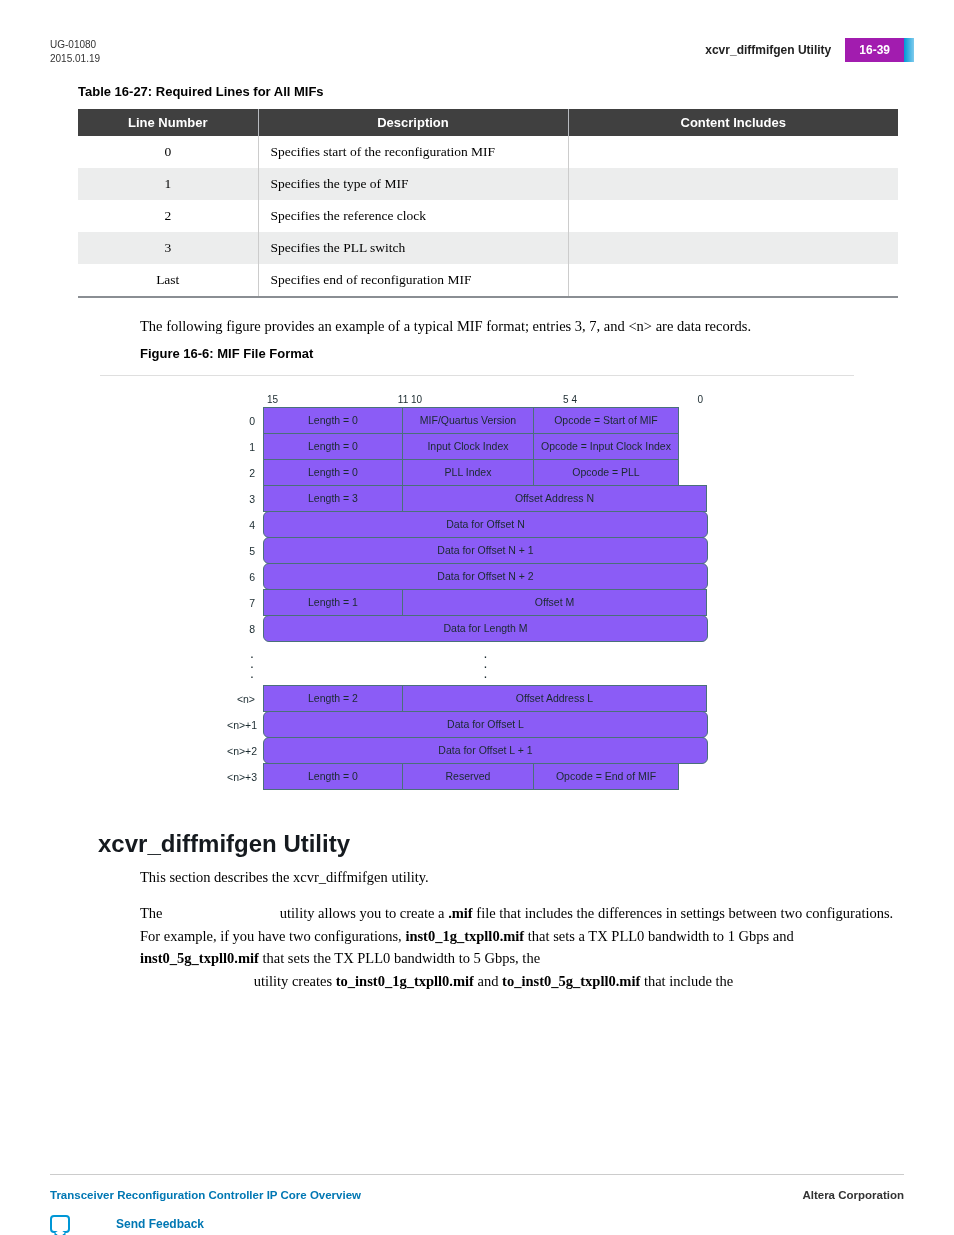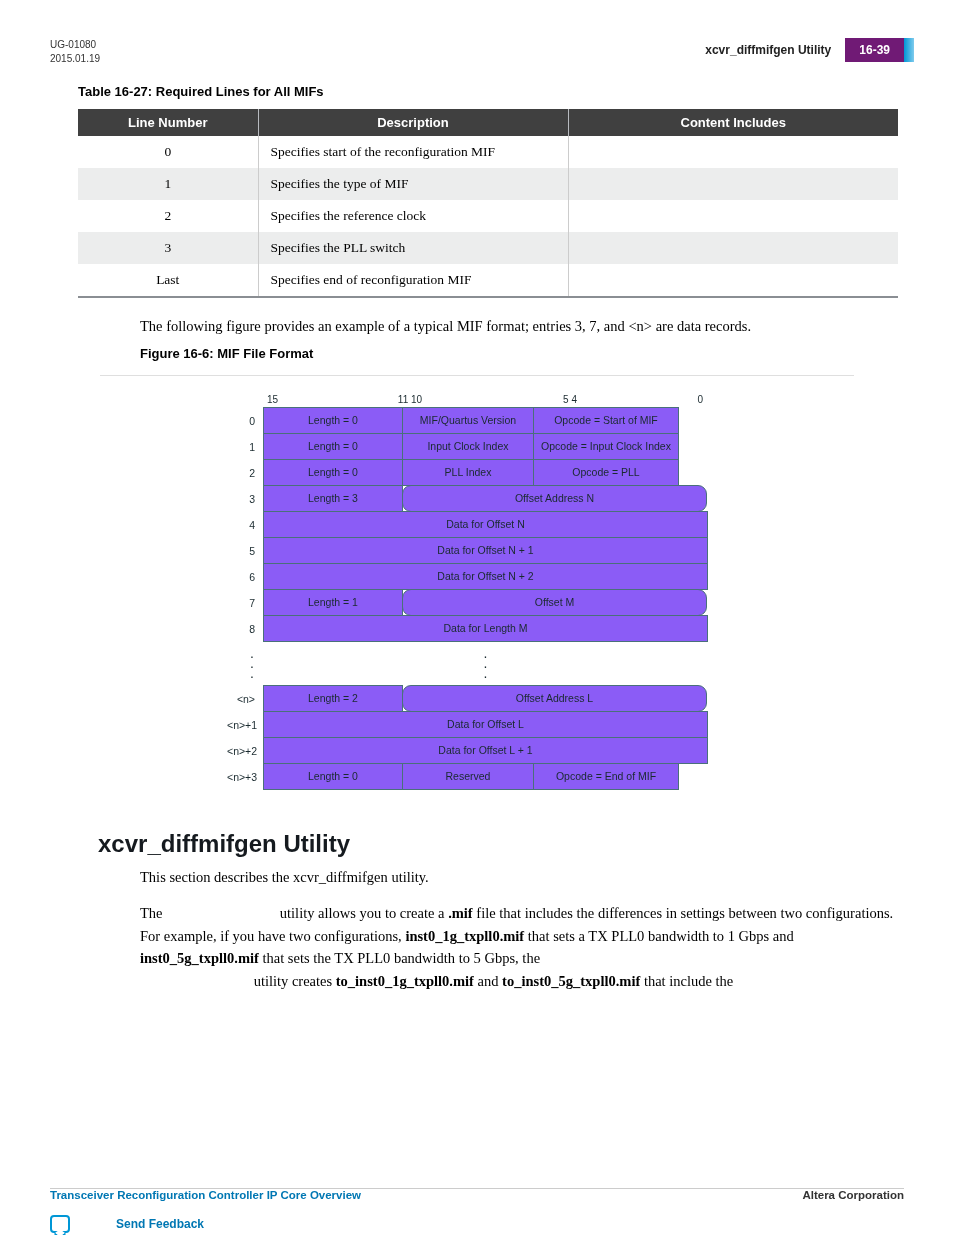--- a/index.html
+++ b/index.html
@@ -10,21 +10,21 @@
     color: #000;
     width: 954px;
     height: 1235px;
     position: relative;
     padding: 38px 50px 30px 50px;
   }
   .header { display: flex; justify-content: space-between; align-items: flex-start; margin-bottom: 18px; }
   .hdr-left { font-size: 10px; line-height: 1.4; font-family: 'Helvetica Neue', Arial, sans-serif; color: #333; }
   .hdr-right { display: flex; align-items: stretch; }
   .hdr-title { font-family: 'Helvetica Neue', Arial, sans-serif; font-weight: bold; font-size: 12px; padding: 5px 14px; color: #222; }
-  .hdr-page { font-family: 'Helvetica Neue', Arial, sans-serif; font-weight: bold; font-size: 12px; background: #701a75; color: #fff; padding: 5px 14px; position: relative; }
+  .hdr-page { font-family: 'Helvetica Neue', Arial, sans-serif; font-weight: bold; font-size: 12px; background: #a21caf; color: #fff; padding: 5px 14px; position: relative; }
   .hdr-page::after { content:''; position:absolute; right:-10px; top:0; width:10px; height:100%; background:linear-gradient(to right,#0097d6,#7fcbed); }
   .table-caption { font-family: 'Helvetica Neue', Arial, sans-serif; font-weight: bold; font-size: 13px; margin: 0 0 10px 28px; }
   table.main { border-collapse: collapse; width: 820px; margin: 0 0 18px 28px; font-family: Georgia, serif; font-size: 13.5px; }
   table.main th { background:#404040; color:#fff; font-family:'Helvetica Neue',Arial,sans-serif; font-weight:bold; font-size:13px; padding:6px 8px; text-align:center; border-right:1px solid #b8bbc0; }
   table.main th:last-child { border-right:none; }
   table.main td { padding:8px 12px; border-right:1px solid #ccc; vertical-align:top; }
   table.main td:last-child { border-right:none; }
   table.main tr.odd { background:#eceded; }
   table.main tr.even { background:#fff; }
   table.main { border-bottom:2px solid #8a8e93; }
@@ -43,32 +43,32 @@
   .bit-1110 { width:26px; text-align:center; }
   .bit-mid { width:134px; }
   .bit-54 { width:26px; text-align:center; }
   .bit-0 { width:124px; text-align:right; padding-right:4px;}
   .mif-row { display:flex; align-items:stretch; }
   .mif-rn { width:36px; text-align:right; padding-right:8px; font-size:10.5px; line-height:26px; }
   .cell { background:#8b5cf6; border:1px solid #698; border-color:#4a707a; display:flex; align-items:center; justify-content:center; height:27px; margin-top:-1px; font-size:10.5px; }
   .w-len { width:140px; }
   .w-mid { width:132px; margin-left:-1px; }
   .w-op  { width:146px; margin-left:-1px; }
-  .w-span23 { width:305px; margin-left:-1px;border-radius:9px; }
-  .w-full { width:445px; }
+  .w-span23 { width:305px; margin-left:-1px; }
+  .w-full { width:445px;border-radius:6px; }
   .dots-row { display:flex; }
   .dots-left { width:36px; text-align:right; padding-right:8px; line-height:10px; font-size:14px; letter-spacing:1px; }
   .dots-center { width:445px; text-align:center; line-height:10px; font-size:14px; }
   .dots-stack { padding:6px 0 8px 0; }
   
   h2.sec { font-family:'Helvetica Neue',Arial,sans-serif; font-weight:bold; font-size:24px; margin:24px 0 8px 48px; color:#151a1f; }
   .body-para { font-family:Georgia,serif; font-size:14.5px; line-height:1.55; margin:0 0 14px 90px; width:772px; }
   .body-para b { font-family:Georgia,serif; font-weight:bold; }
   
-  .footer { position:absolute; bottom:34px; left:50px; right:50px; border-top:1px solid #ccc; display:flex; justify-content:space-between; font-family:'Helvetica Neue',Arial,sans-serif; font-size:11.5px; }
+  .footer { position:absolute; bottom:34px; left:50px; right:50px; border-top:1px solid #ccc; padding-top:14px; display:flex; justify-content:space-between; font-family:'Helvetica Neue',Arial,sans-serif; font-size:11.5px; }
   .footer-left { color:#0077b3; font-weight:bold; }
   .footer-right { color:#333; font-weight:bold; }
   .feedback { position:absolute; bottom:0px; left:50px; display:flex; align-items:center; gap:8px; padding-bottom:2px;}
   .fb-icon { width:20px; height:18px; border:2.3px solid #0097d6; border-radius:4px; position:relative; }
   .fb-icon::after { content:''; position:absolute; left:4px; bottom:-7px; width:6px; height:6px; border-left:2.3px solid #0097d6; border-bottom:2.3px solid #0097d6; background:#fff; transform:rotate(-45deg) skew(8deg,8deg); border-bottom-left-radius:2px; }
   .fb-text { color:#0077b3; font-weight:bold; font-family:'Helvetica Neue',Arial,sans-serif; font-size:12px;margin-left:38px; }
 </style>
 </head>
 <body>
 

